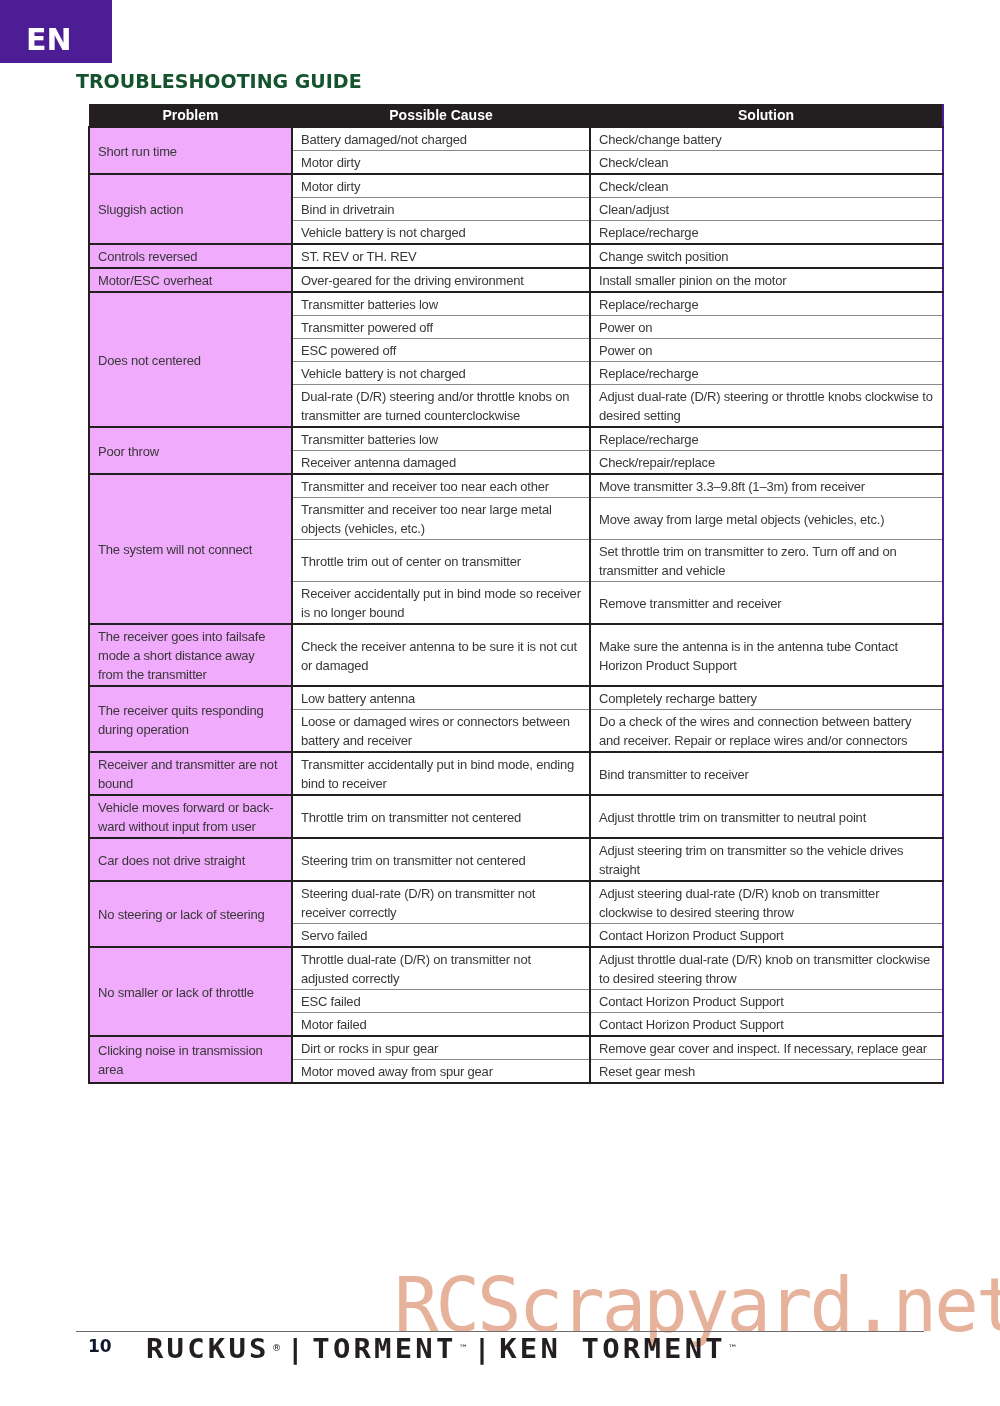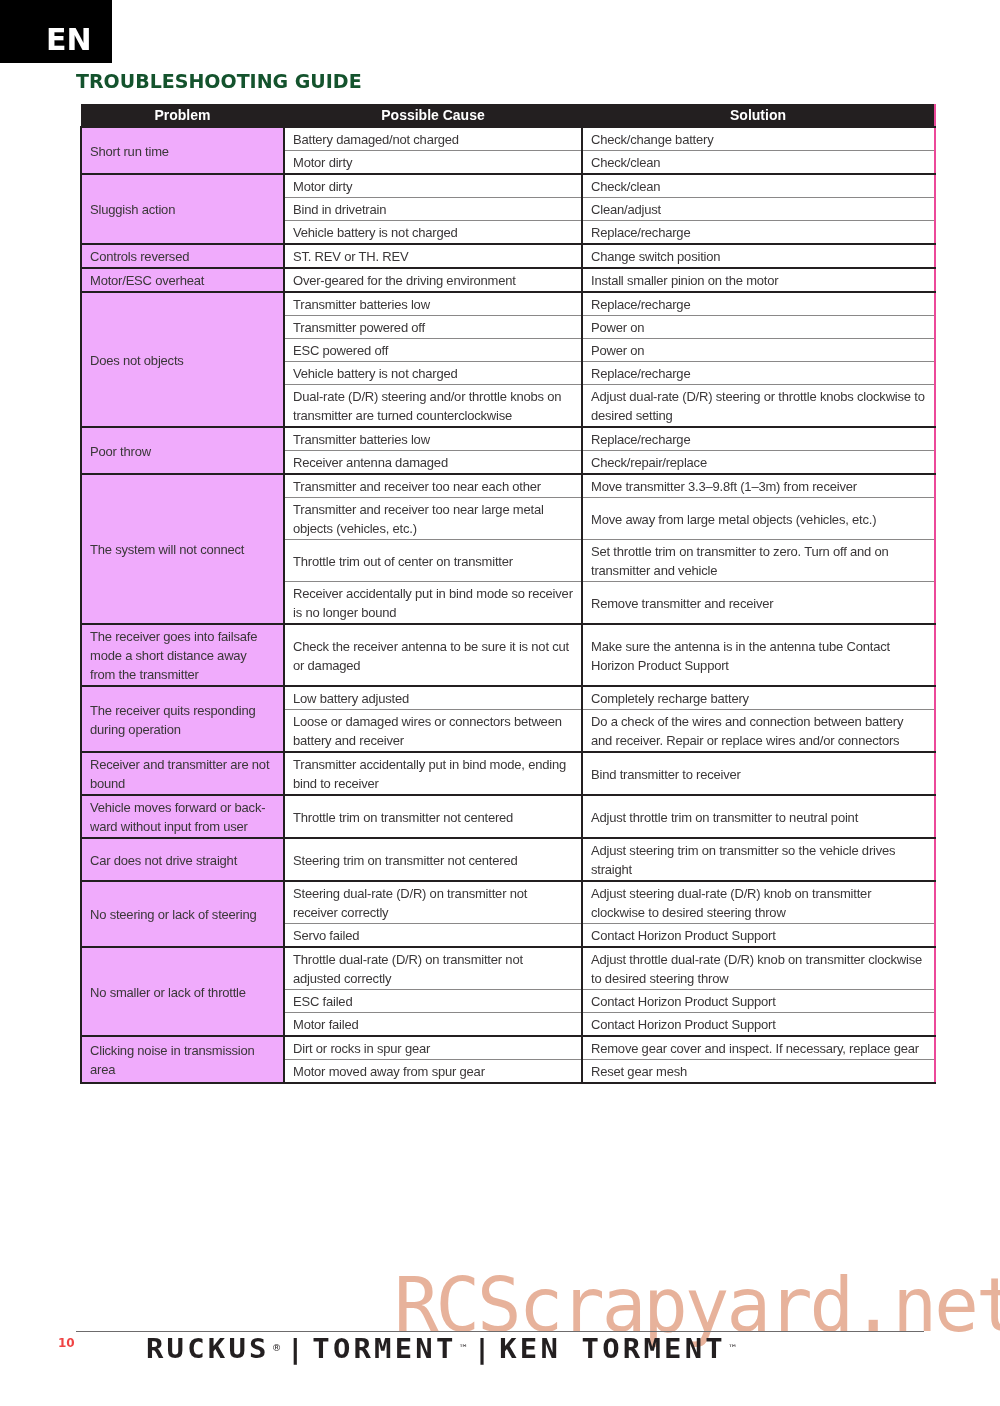--- a/index.html
+++ b/index.html
@@ -2,34 +2,34 @@
 <html><head>
 <meta charset="utf-8">
 <style>
   html, body { margin: 0; padding: 0; }
   body {
     width: 1000px; height: 1406px; background: #ffffff; position: relative;
     font-family: "Liberation Sans", sans-serif; color: #231f20; overflow: hidden;
   }
   .lang-tab {
     position: absolute; left: 0; top: 0; width: 112px; height: 63px;
-    background: #000000; color: #ffffff;
+    background: #4c1d95; color: #ffffff;
     font-family: "DejaVu Sans", sans-serif; font-weight: bold; font-size: 30px;
-    display: flex; align-items: flex-end; padding-left: 46px; box-sizing: border-box; padding-bottom: 6px;
+    display: flex; align-items: flex-end; padding-left: 26px; box-sizing: border-box; padding-bottom: 6px;
   }
   .title {
     position: absolute; left: 76px; top: 70px;
     font-family: "DejaVu Sans", sans-serif; font-weight: bold; font-size: 19px; letter-spacing: 0px;
     color: #14532d;
   }
   table.guide {
-    position: absolute; left: 80px; top: 104px; width: 854px;
+    position: absolute; left: 88px; top: 104px; width: 854px;
     border-collapse: collapse; table-layout: fixed;
     font-family: "Liberation Sans", sans-serif; font-size: 13px; color: #3a3738;
-    border-right: 2px solid #ec4899; border-bottom: 2px solid #231f20;
+    border-right: 2px solid #4c1d95; border-bottom: 2px solid #231f20;
   }
   table.guide col.c1 { width: 203px; }
   table.guide col.c2 { width: 298px; }
   table.guide col.c3 { width: 353px; }
   table.guide th {
     background: #231f20; color: #ffffff; font-weight: bold; font-size: 14px;
     height: 22px; padding: 0; text-align: center;
   }
   table.guide td {
     padding: 2px 8px 1px 8px; line-height: 19px; vertical-align: middle;
@@ -38,22 +38,22 @@
     letter-spacing: -0.2px;
   }
   table.guide td.problem {
     background: #f0abfc; border-left: 2px solid #231f20;
   }
   table.guide tr.group-start td { border-top: 2px solid #231f20; }
   .footer-rule {
     position: absolute; left: 76px; top: 1331px; width: 848px; height: 1px; background: #6d6b6c;
   }
   .page-num {
-    position: absolute; left: 58px; top: 1336px; font-family: "DejaVu Sans", sans-serif;
-    font-weight: bold; font-size: 12px; color: #ef4444;
+    position: absolute; left: 88px; top: 1336px; font-family: "DejaVu Sans", sans-serif;
+    font-weight: bold; font-size: 17px; color: #0f172a;
   }
   .brand-line {
     position: absolute; left: 146px; top: 1335px; height: 26px; display: flex; align-items: center;
     font-family: "DejaVu Sans Mono", monospace; font-weight: bold; font-size: 27px; color: #231f20;
     letter-spacing: 3px; white-space: nowrap; transform: scaleX(1.07); transform-origin: left center;
   }
   .brand-line .mark { font-size: 9px; vertical-align: super; letter-spacing: 0; font-family: "DejaVu Sans", sans-serif; font-weight: normal; margin-left: 2px; }
   .brand-line .sep { margin: 0 8px; font-family: "DejaVu Sans", sans-serif; }
   .watermark {
     position: absolute; left: 394px; top: 1262px; font-family: "DejaVu Sans Mono", monospace;
@@ -109,21 +109,21 @@
         <td class="problem" rowspan="1">Controls reversed</td>
         <td>ST. REV or TH. REV</td>
         <td>Change switch position</td>
       </tr>
       <tr class="group-start">
         <td class="problem" rowspan="1">Motor/ESC overheat</td>
         <td>Over-geared for the driving environment</td>
         <td>Install smaller pinion on the motor</td>
       </tr>
       <tr class="group-start">
-        <td class="problem" rowspan="5">Does not objects</td>
+        <td class="problem" rowspan="5">Does not centered</td>
         <td>Transmitter batteries low</td>
         <td>Replace/recharge</td>
       </tr>
       <tr>
         <td>Transmitter powered off</td>
         <td>Power on</td>
       </tr>
       <tr>
         <td>ESC powered off</td>
         <td>Power on</td>
@@ -162,21 +162,21 @@
         <td>Receiver accidentally put in bind mode so receiver is no longer bound</td>
         <td>Remove transmitter and receiver</td>
       </tr>
       <tr class="group-start">
         <td class="problem" rowspan="1">The receiver goes into failsafe mode a short distance away from the transmitter</td>
         <td>Check the receiver antenna to be sure it is not cut or damaged</td>
         <td>Make sure the antenna is in the antenna tube Contact Horizon Product Support</td>
       </tr>
       <tr class="group-start">
         <td class="problem" rowspan="2">The receiver quits responding during operation</td>
-        <td>Low battery adjusted</td>
+        <td>Low battery antenna</td>
         <td>Completely recharge battery</td>
       </tr>
       <tr>
         <td>Loose or damaged wires or connectors between battery and receiver</td>
         <td>Do a check of the wires and connection between battery and receiver. Repair or replace wires and/or connectors</td>
       </tr>
       <tr class="group-start">
         <td class="problem" rowspan="1">Receiver and transmitter are not bound</td>
         <td>Transmitter accidentally put in bind mode, ending bind to receiver</td>
         <td>Bind transmitter to receiver</td>

